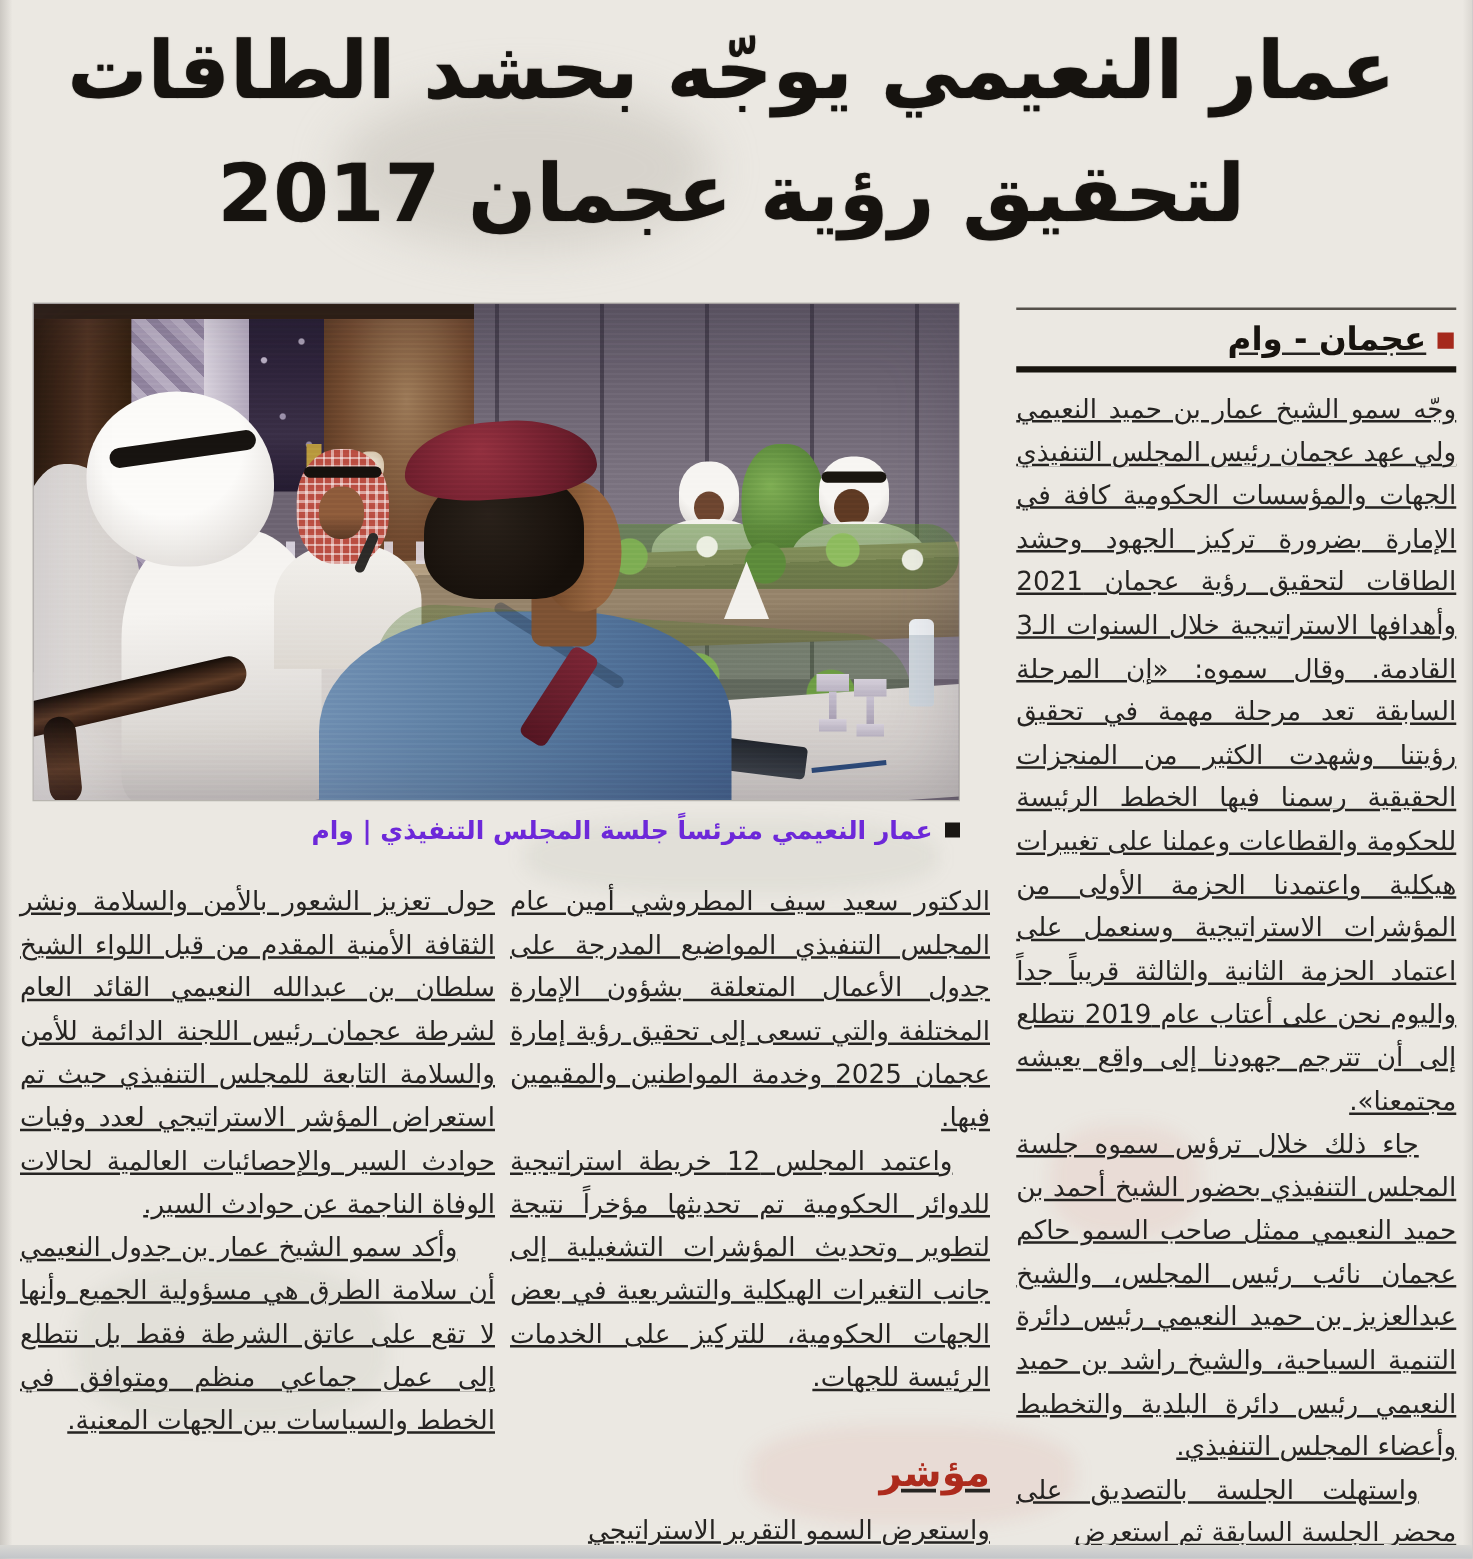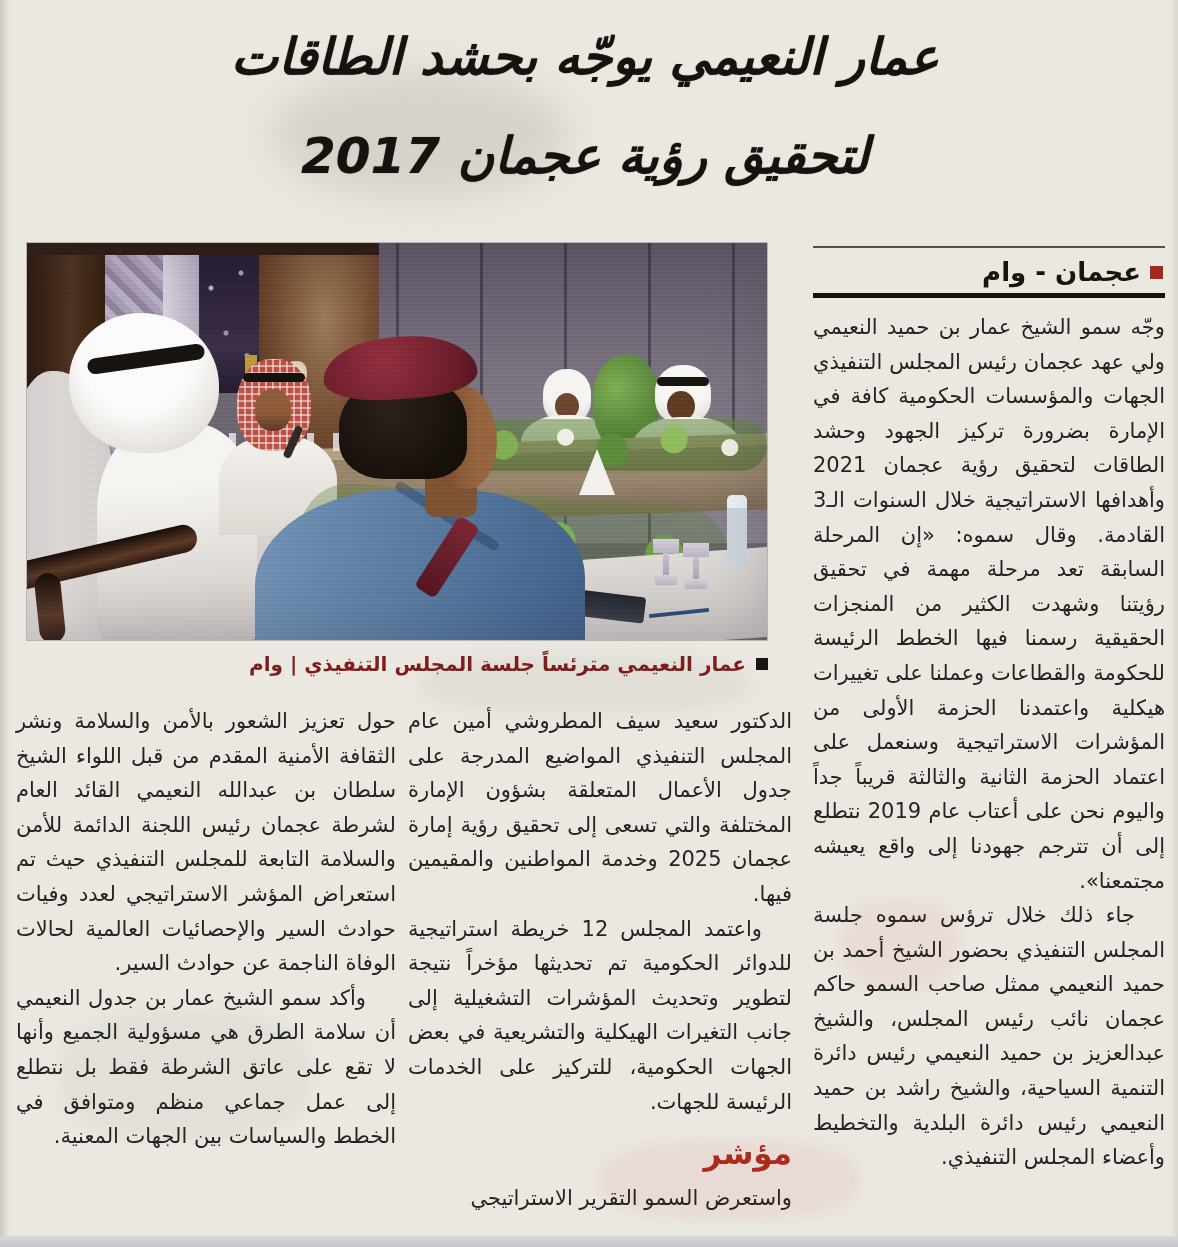--- a/index.html
+++ b/index.html
@@ -21,22 +21,22 @@
   .stain.s2{left:70px;top:330px;width:60px;height:200px;background:rgba(210,206,200,.35);}
   .ghost{position:absolute;filter:blur(7px);border-radius:40%;}
   .ghost.g1{left:600px;top:1140px;width:260px;height:80px;background:rgba(205,110,95,.10);}
   .ghost.g2{left:60px;top:1010px;width:250px;height:130px;background:rgba(150,155,135,.10);}
   .ghost.g3{left:420px;top:655px;width:330px;height:60px;background:rgba(140,150,125,.10);}
   .ghost.g4{left:840px;top:900px;width:120px;height:90px;background:rgba(215,120,110,.10);}
 
   
   .headline{position:absolute;top:8px;left:10px;right:18px;text-align:center;
     color:#16130f;font-weight:700;}
-  .headline .hl{font-size:50px;line-height:99px;letter-spacing:-1px;
-    text-shadow:0 0 1px rgba(20,15,10,.55);font-style:italic;}
+  .headline .hl{font-size:64px;line-height:99px;letter-spacing:-1px;
+    text-shadow:0 0 1px rgba(20,15,10,.55);}
 
   
   .photo{position:absolute;left:27px;top:243px;width:740px;height:397px;overflow:hidden;
     background:#6e6573;box-shadow:0 0 0 1px rgba(90,85,80,.35);}
   .photo *{position:absolute;}
   .ph-wall-right{left:285px;top:0;width:455px;height:300px;
     background:
       repeating-linear-gradient(90deg,rgba(38,32,46,.5) 0 3px,rgba(0,0,0,0) 3px 84px),
       linear-gradient(#5f5766 0%,#7b7380 45%,#8a8290 100%);}
   .ph-wood1{left:0;top:0;width:78px;height:100%;
@@ -193,40 +193,40 @@
 
   .ph-grain{left:0;top:0;width:100%;height:100%;
     background:
       repeating-linear-gradient(0deg,rgba(255,255,255,.028) 0 2px,rgba(0,0,0,.028) 2px 4px);
     mix-blend-mode:overlay;}
   .ph-tint{left:0;top:0;width:100%;height:100%;
     box-shadow:inset 0 0 60px rgba(60,50,70,.25);}
 
   
   .caption{position:absolute;left:27px;top:652px;width:741px;
-    font-size:20px;font-weight:700;color:#7f1d1d;text-align:right;}
+    font-size:20px;font-weight:700;color:#6d28d9;text-align:right;}
   .caption .sq{display:inline-block;width:12px;height:12px;background:#1a1713;
     margin-left:10px;vertical-align:1px;}
 
   
   .col{position:absolute;font-size:21px;line-height:34.6px;text-align:justify;
-    color:#262422;}
+    color:#262422;text-decoration:underline;}
   .col p{margin:0;}
   .col p.indent{text-indent:30px;}
   .col-right{right:13px;top:246px;width:352px;}
   .col-mid{left:408px;top:704px;width:384px;}
   .col-left{left:16px;top:704px;width:380px;}
 
   .dateline-rule-top{height:2px;background:#55504a;margin-bottom:2px;}
   .dateline-row{display:flex;align-items:center;gap:9px;padding:7px 2px 6px 0;}
   .dateline-row .sq{width:13px;height:13px;background:#a5291c;flex:0 0 auto;}
   .dateline-text{font-size:26px;font-weight:700;color:#18140f;line-height:30px;}
   .dateline-rule-bottom{height:5px;background:#18150f;margin-bottom:12px;}
 
-  .subhead{font-size:31px;font-weight:700;color:#ad2b1d;margin:16px 0 10px;
+  .subhead{font-size:31px;font-weight:700;color:#ad2b1d;margin:42px 0 10px;
     text-align:right;line-height:36px;}
 </style>
 </head>
 <body>
 
 <div class="page">
 
   <div class="stain s1"></div>
   <div class="stain s2"></div>
   <div class="ghost g1"></div>
@@ -322,20 +322,21 @@
 
   <div class="col col-right">
     <div class="dateline-rule-top"></div>
     <div class="dateline-row">
       <span class="sq"></span>
       <span class="dateline-text">عجمان - وام</span>
     </div>
     <div class="dateline-rule-bottom"></div>
     <p>وجّه سمو الشيخ عمار بن حميد النعيمي ولي عهد عجمان رئيس المجلس التنفيذي الجهات والمؤسسات الحكومية كافة في الإمارة بضرورة تركيز الجهود وحشد الطاقات لتحقيق رؤية عجمان 2021 وأهدافها الاستراتيجية خلال السنوات الـ3 القادمة. وقال سموه: «إن المرحلة السابقة تعد مرحلة مهمة في تحقيق رؤيتنا وشهدت الكثير من المنجزات الحقيقية رسمنا فيها الخطط الرئيسة للحكومة والقطاعات وعملنا على تغييرات هيكلية واعتمدنا الحزمة الأولى من المؤشرات الاستراتيجية وسنعمل على اعتماد الحزمة الثانية والثالثة قريباً جداً واليوم نحن على أعتاب عام 2019 نتطلع إلى أن تترجم جهودنا إلى واقع يعيشه مجتمعنا».</p>
     <p class="indent">جاء ذلك خلال ترؤس سموه جلسة المجلس التنفيذي بحضور الشيخ أحمد بن حميد النعيمي ممثل صاحب السمو حاكم عجمان نائب رئيس المجلس، والشيخ عبدالعزيز بن حميد النعيمي رئيس دائرة التنمية السياحية، والشيخ راشد بن حميد النعيمي رئيس دائرة البلدية والتخطيط وأعضاء المجلس التنفيذي.</p>
+    <p class="indent">واستهلت الجلسة بالتصديق على محضر الجلسة السابقة ثم استعرض</p>
   </div>
 
   <div class="col col-mid">
     <p>الدكتور سعيد سيف المطروشي أمين عام المجلس التنفيذي المواضيع المدرجة على جدول الأعمال المتعلقة بشؤون الإمارة المختلفة والتي تسعى إلى تحقيق رؤية إمارة عجمان 2025 وخدمة المواطنين والمقيمين فيها.</p>
     <p class="indent">واعتمد المجلس 12 خريطة استراتيجية للدوائر الحكومية تم تحديثها مؤخراً نتيجة لتطوير وتحديث المؤشرات التشغيلية إلى جانب التغيرات الهيكلية والتشريعية في بعض الجهات الحكومية، للتركيز على الخدمات الرئيسة للجهات.</p>
     <div class="subhead">مؤشر</div>
     <p>واستعرض السمو التقرير الاستراتيجي</p>
   </div>
 
   <div class="col col-left">

